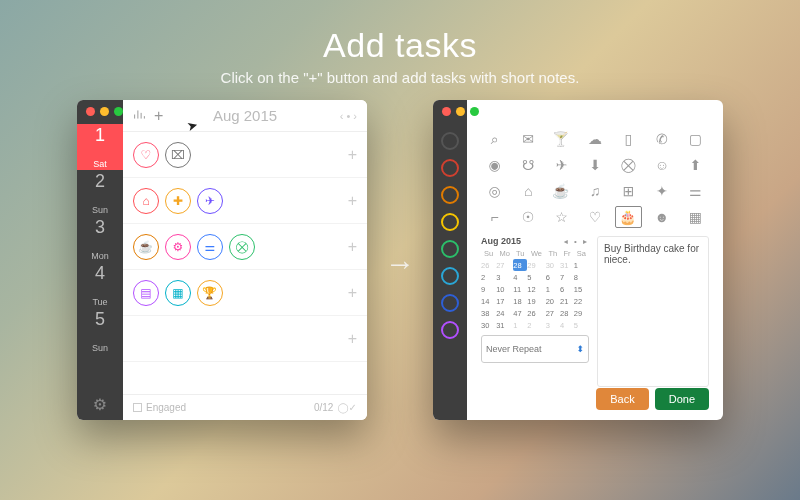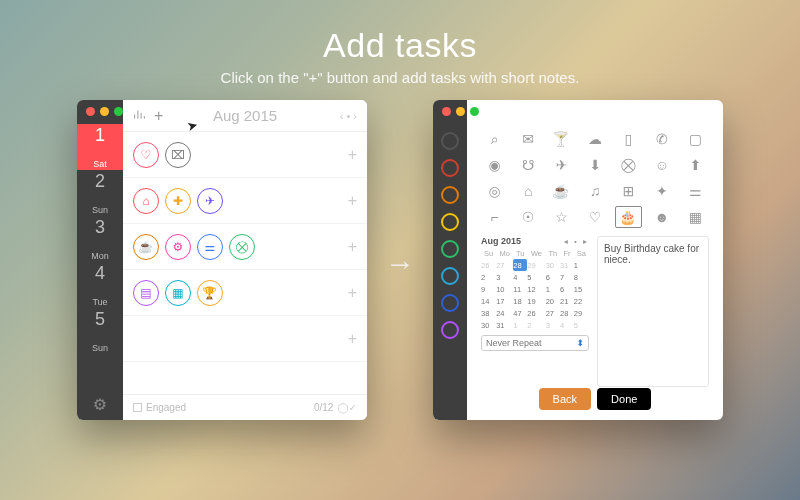--- a/index.html
+++ b/index.html
@@ -42,26 +42,26 @@
 .bottom{display:flex;gap:8px;flex:1}
 .cal{width:108px;font-size:8px;color:#777}
 .cal-h{display:flex;align-items:center;margin-bottom:2px}
 .cal-h b{font-weight:600;font-size:9px;color:#555}
 .cal-nav{margin-left:auto;letter-spacing:2px;color:#999}
 .cal table{width:100%;border-collapse:collapse;font-size:7.5px;}
 .cal th{color:#aaa;font-weight:400;padding:1px 0}
 .cal td{padding:1.5px 0;color:#777}
 .cal td.o{color:#ccc}
 .cal td.t{color:#fff;background:#4a90e2;border-radius:2px}
-.sel-r{margin-top:4px;width:100%;font-size:9px;border:1px solid #ccc;border-radius:3px;padding:2px 4px;background:#fff;display:flex;justify-content:space-between;align-items:center}
+.sel-r{margin-top:4px;width:100%;font-size:9px;border:1px solid #ccc;border-radius:3px;padding:8px 4px;background:#fff;display:flex;justify-content:space-between;align-items:center}
 .note{flex:1;border:1px solid #e5e5e5;border-radius:3px;padding:6px;font-size:10px;color:#555;background:#fff}
-.btns{display:flex;gap:6px;justify-content:center;margin-top:1px}
+.btns{display:flex;gap:6px;justify-content:flex-end;margin-top:1px}
 .btn{padding:5px 14px;border-radius:4px;font-size:11px;color:#fff;cursor:pointer;border:none}
 .btn.back{background:#e0873a}
-.btn.done{background:#000000}
+.btn.done{background:#15803d}
 svg{width:13px;height:13px}
 </style>
 </head>
 <body>
 
 <div class="hero">
   <h1>Add tasks</h1>
   <p>Click on the "+" button and add tasks with short notes.</p>
 </div>
 

